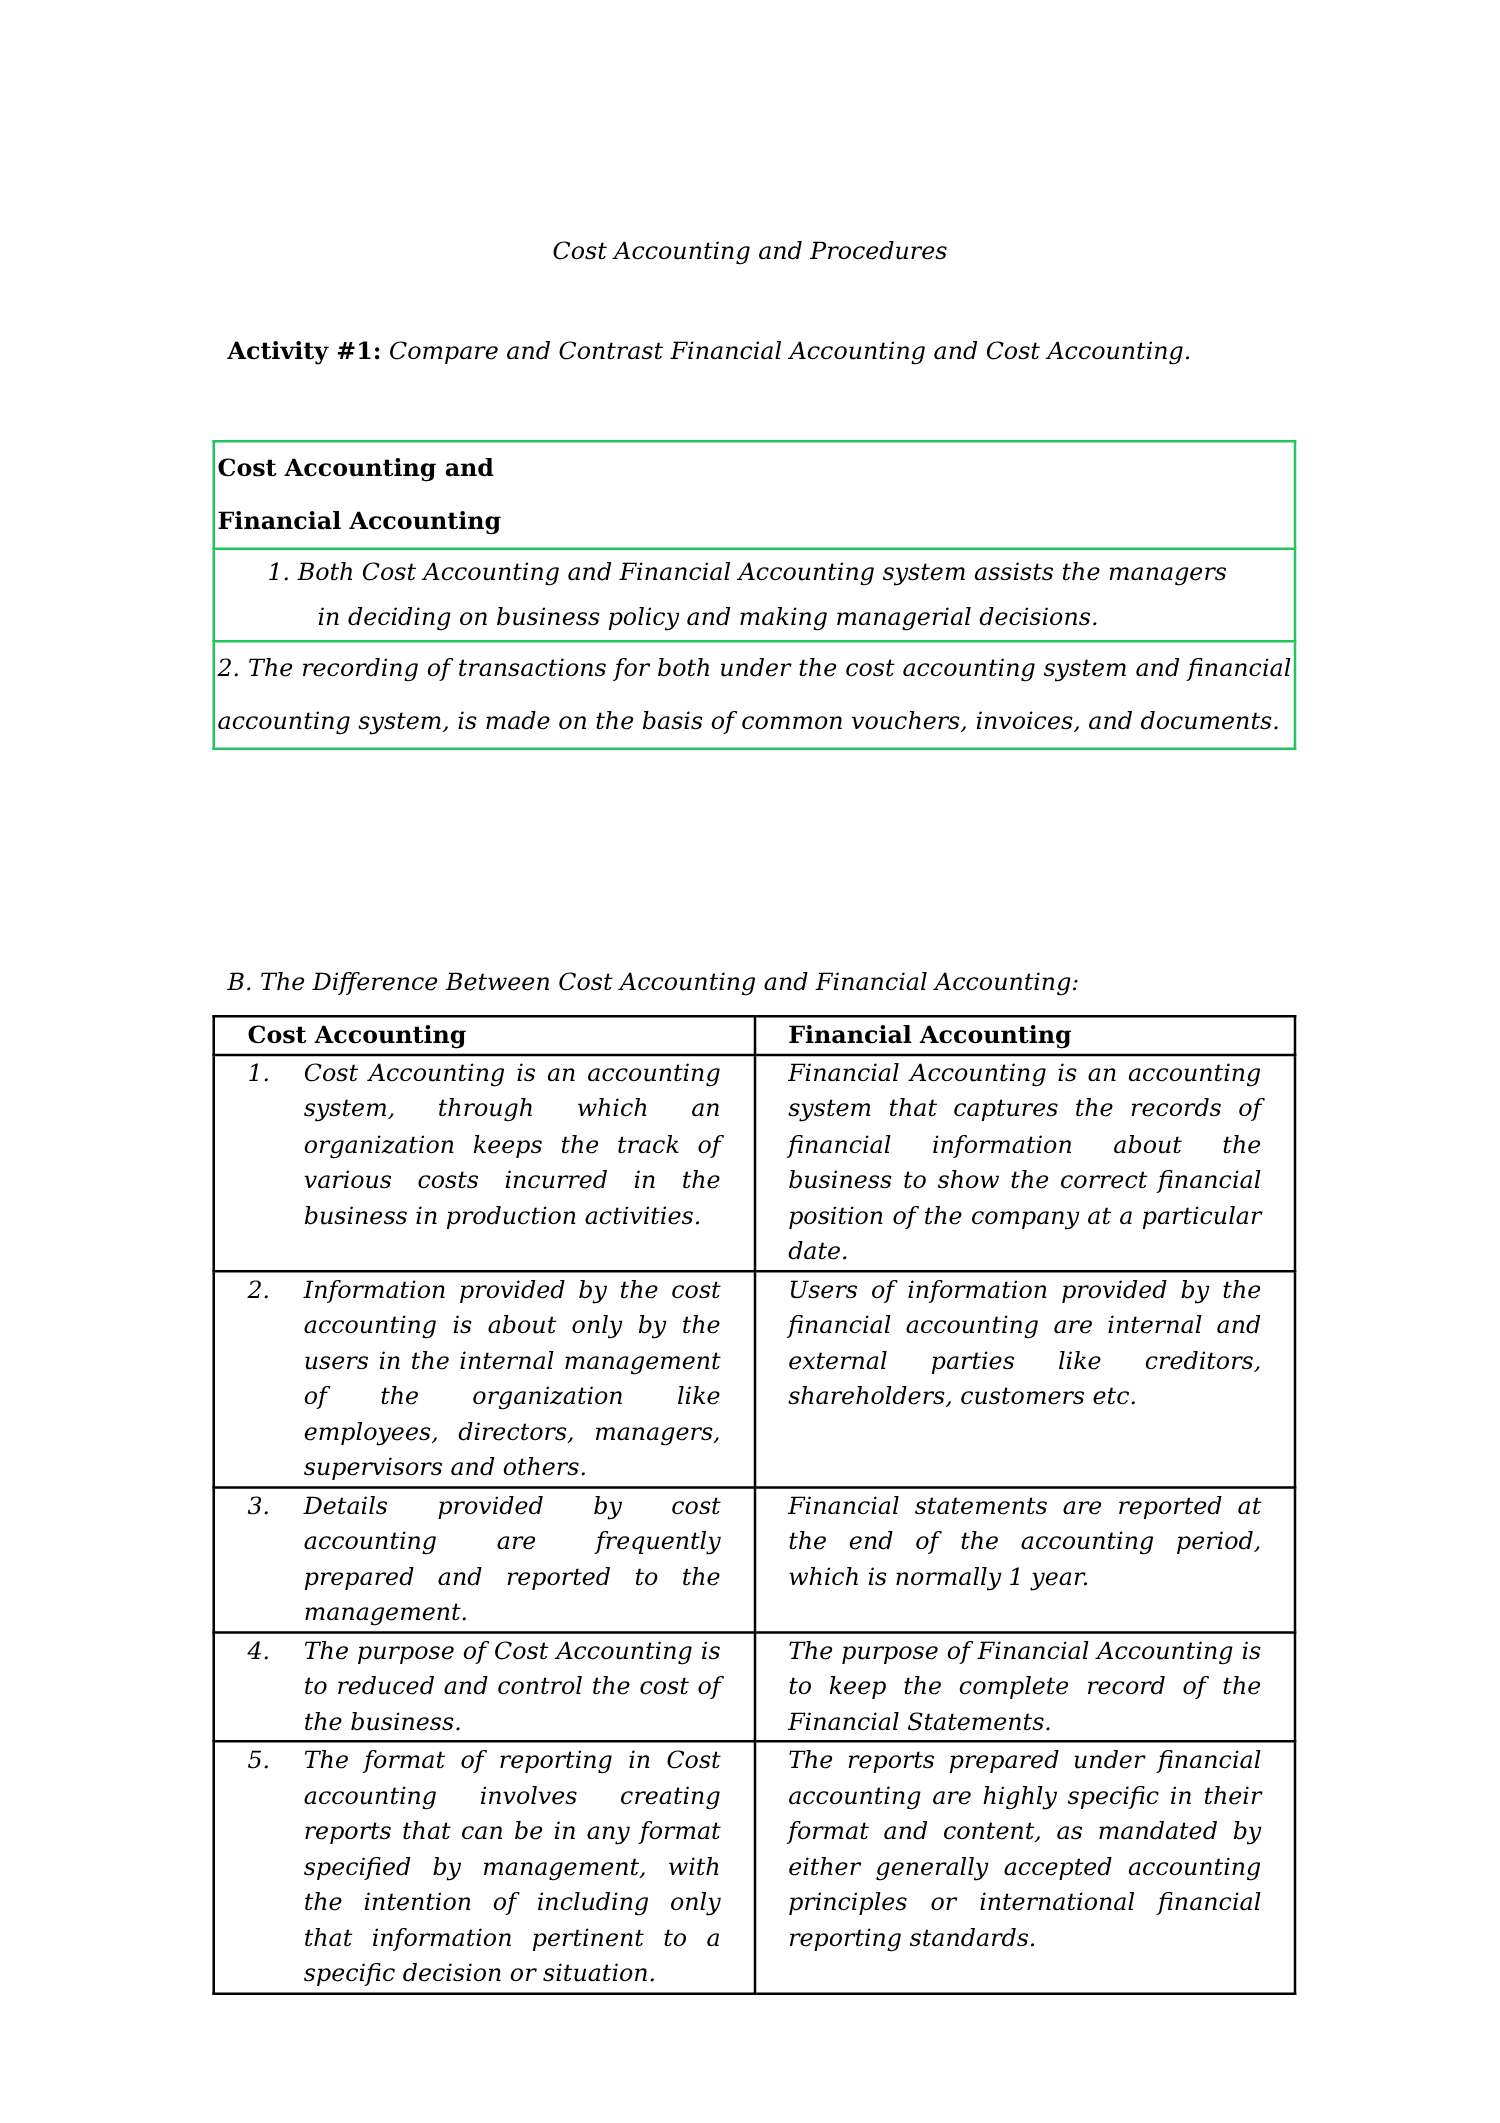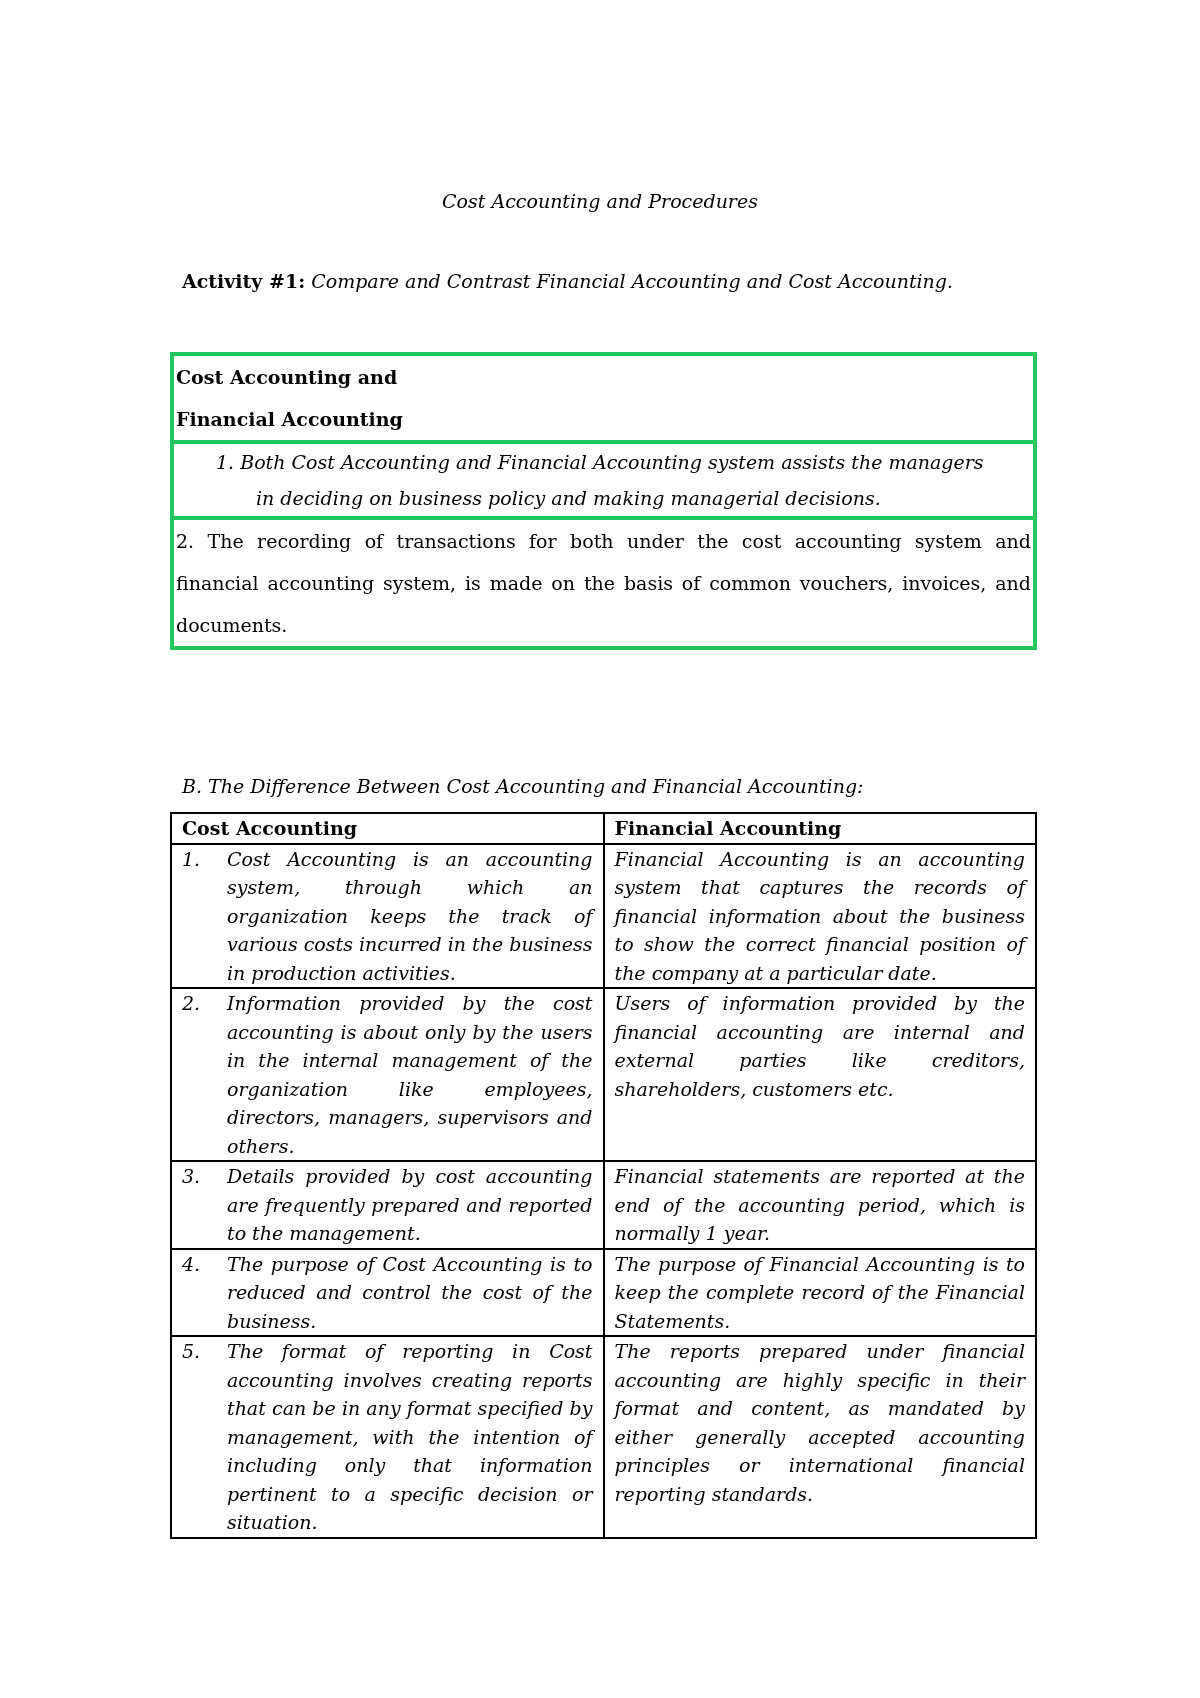--- a/index.html
+++ b/index.html
@@ -19,36 +19,36 @@
   .activity b { font-style: normal; font-weight: bold; }
   .activity i { font-style: italic; margin-top: 29px; }
   .sectionA {
     position: absolute; top: 312px; left: 220px; font-size: 19px; font-style: italic;
   }
   table.sim {
     position: absolute; top: 352px; left: 170px; width: 867px;
     border-collapse: collapse; font-size: 19px;
   }
   table.sim td {
-    border: 4px solid #22c55e; padding: 0 2px; vertical-align: top;
+    border: 2px solid #22c55e; padding: 0 2px; vertical-align: top;
   }
   .sim .hdr { font-weight: bold; line-height: 42px; padding-top: 0; }
   .sim .row1 { font-style: italic; line-height: 36px; }
   .sim .row1 .l1 { padding-left: 40px; }
   .sim .row1 .l2 { padding-left: 80px; }
-  .sim .rowj { line-height: 42px; text-align: justify; text-align-last: left; }
+  .sim .rowj { font-style: italic; line-height: 42px; text-align: justify; text-align-last: left; }
   .sectionB {
     position: absolute; top: 775px; left: 182px; font-size: 19px; font-style: italic;
   }
   table.diff {
     position: absolute; top: 812px; left: 170px; width: 867px;
     border-collapse: collapse; font-size: 19px; table-layout: fixed;
   }
   table.diff th, table.diff td {
-    border: 2px solid #000; padding: 0 10px; vertical-align: top;
+    border: 2px solid #000; padding: 0 26px; vertical-align: top;
     line-height: 28.5px;
   }
   table.diff th { text-align: left; font-weight: bold; }
   table.diff td { font-style: italic; text-align: justify; }
   .num { display: inline-block; width: 45px; float: left; font-style: italic; }
   .cell-text { display: block; margin-left: 45px; text-align: justify; }
 </style>
 </head>
 <body>
 

